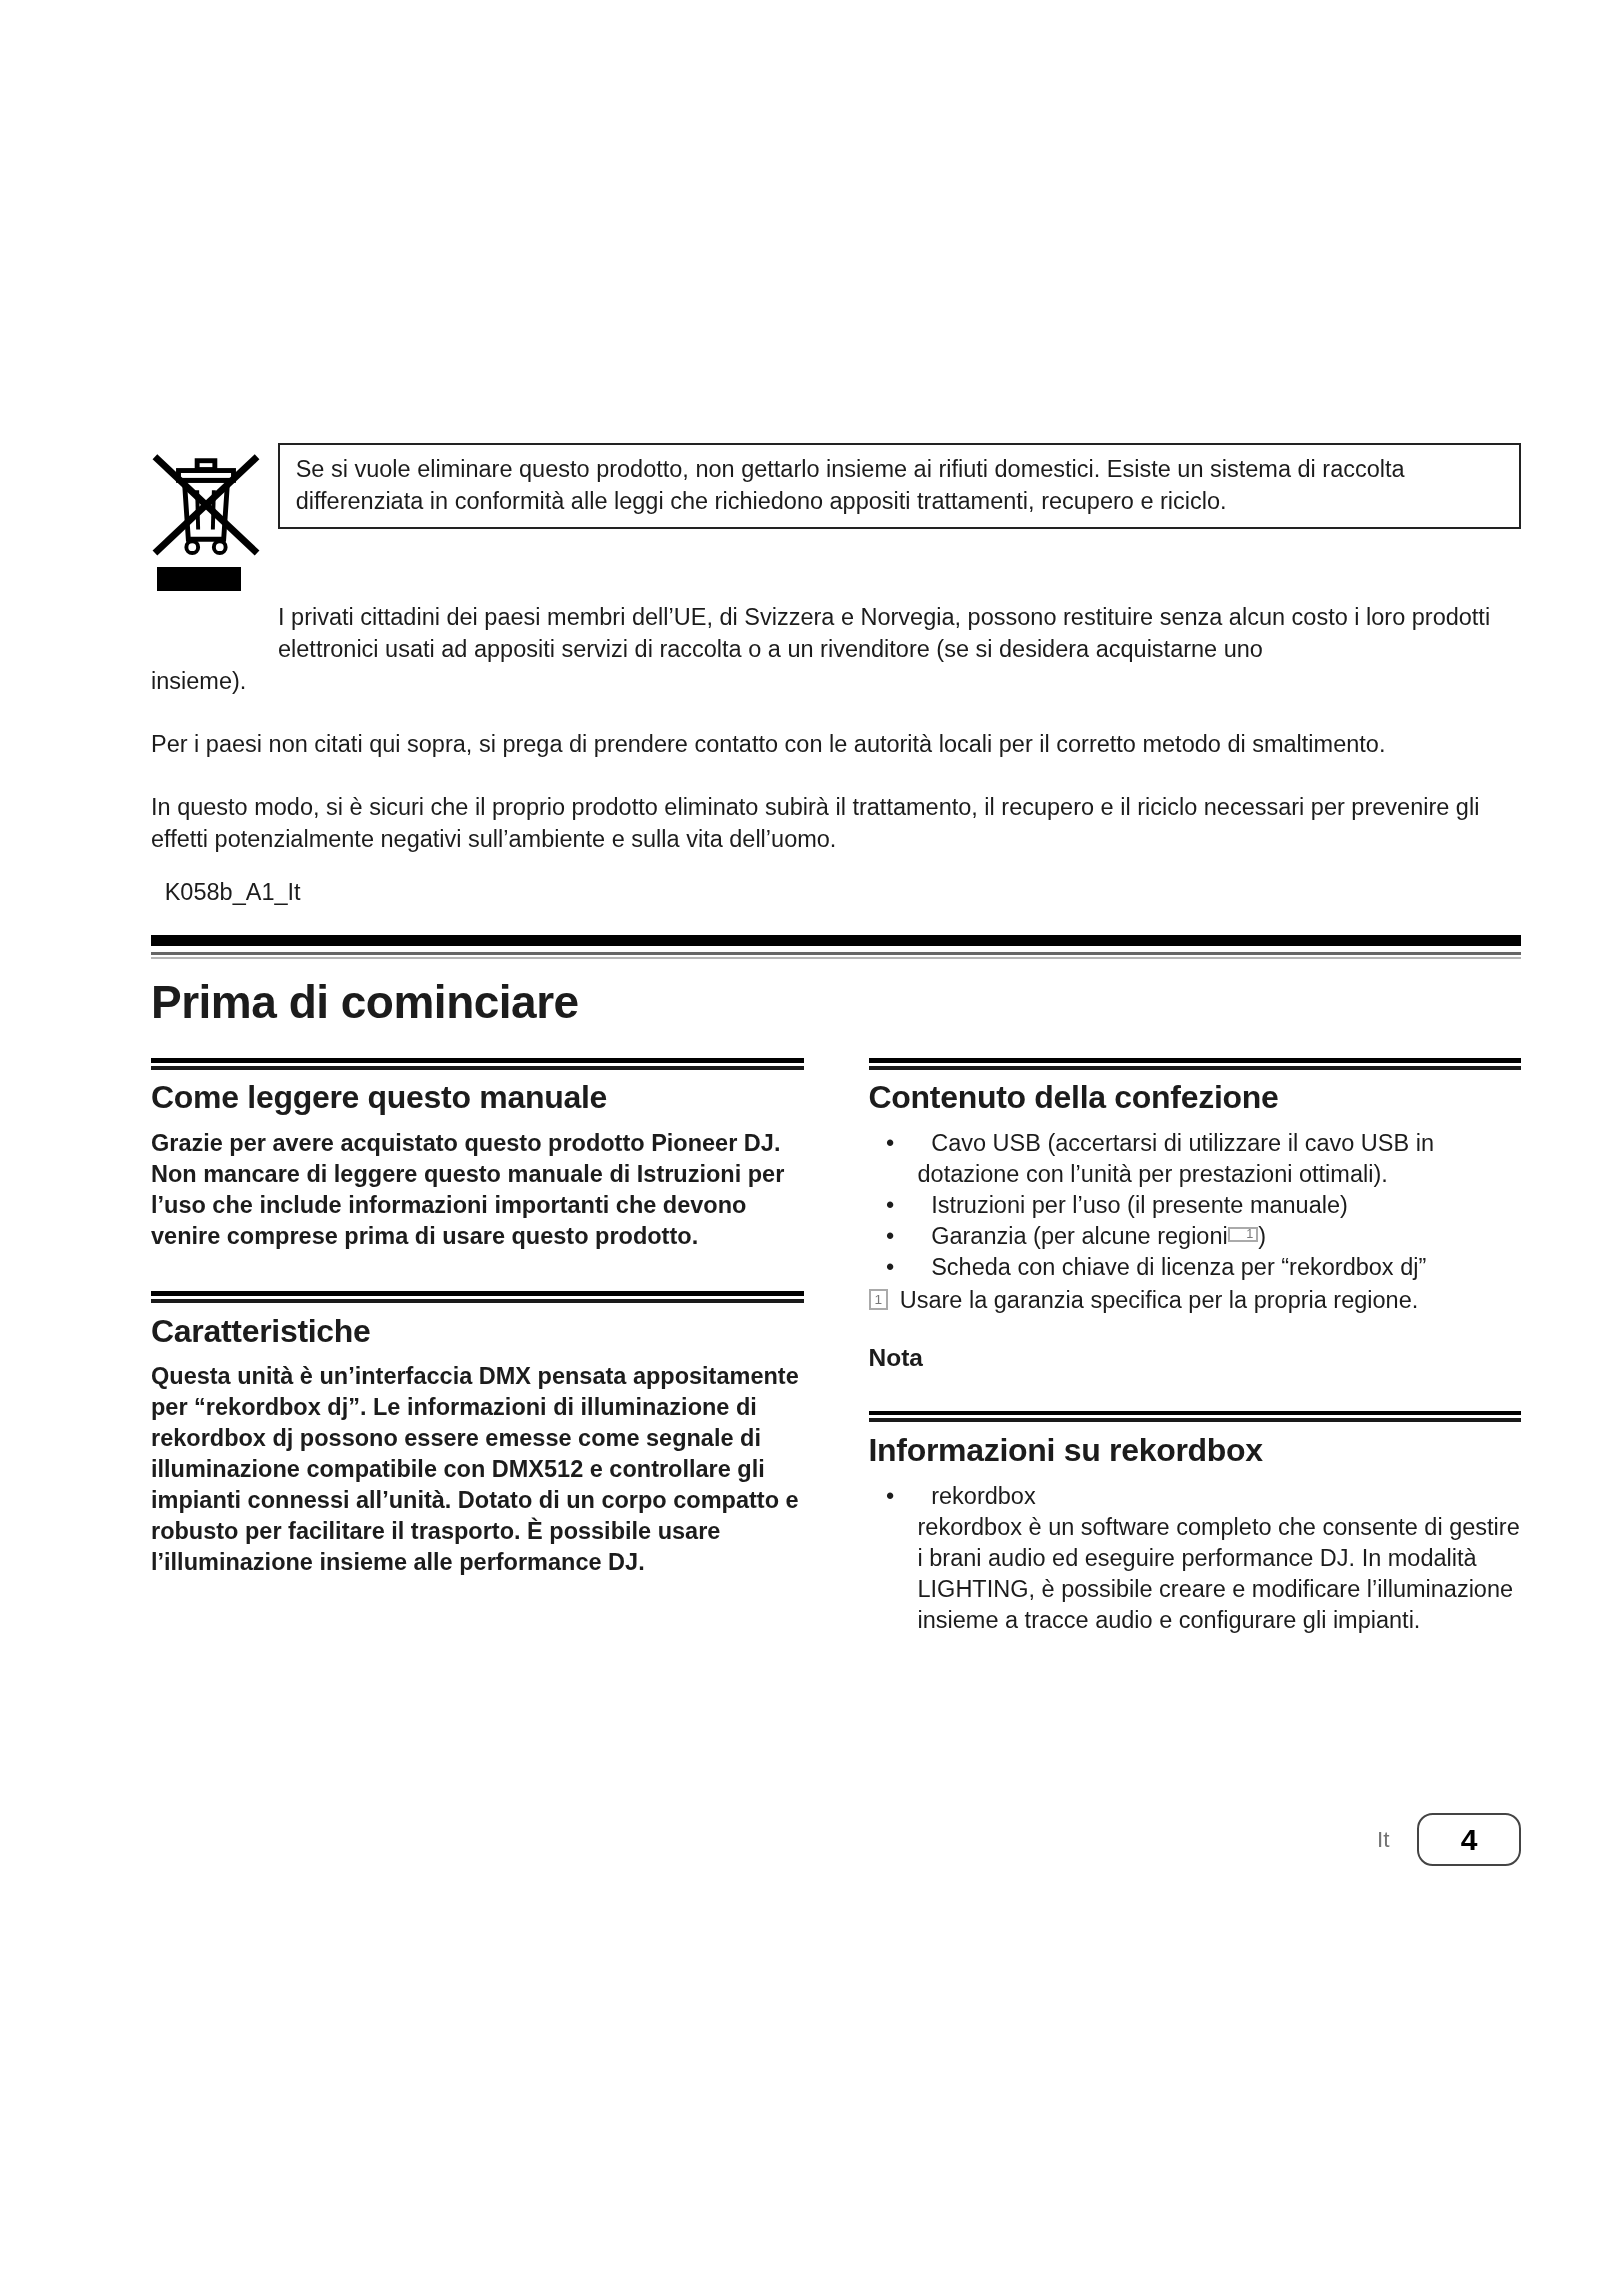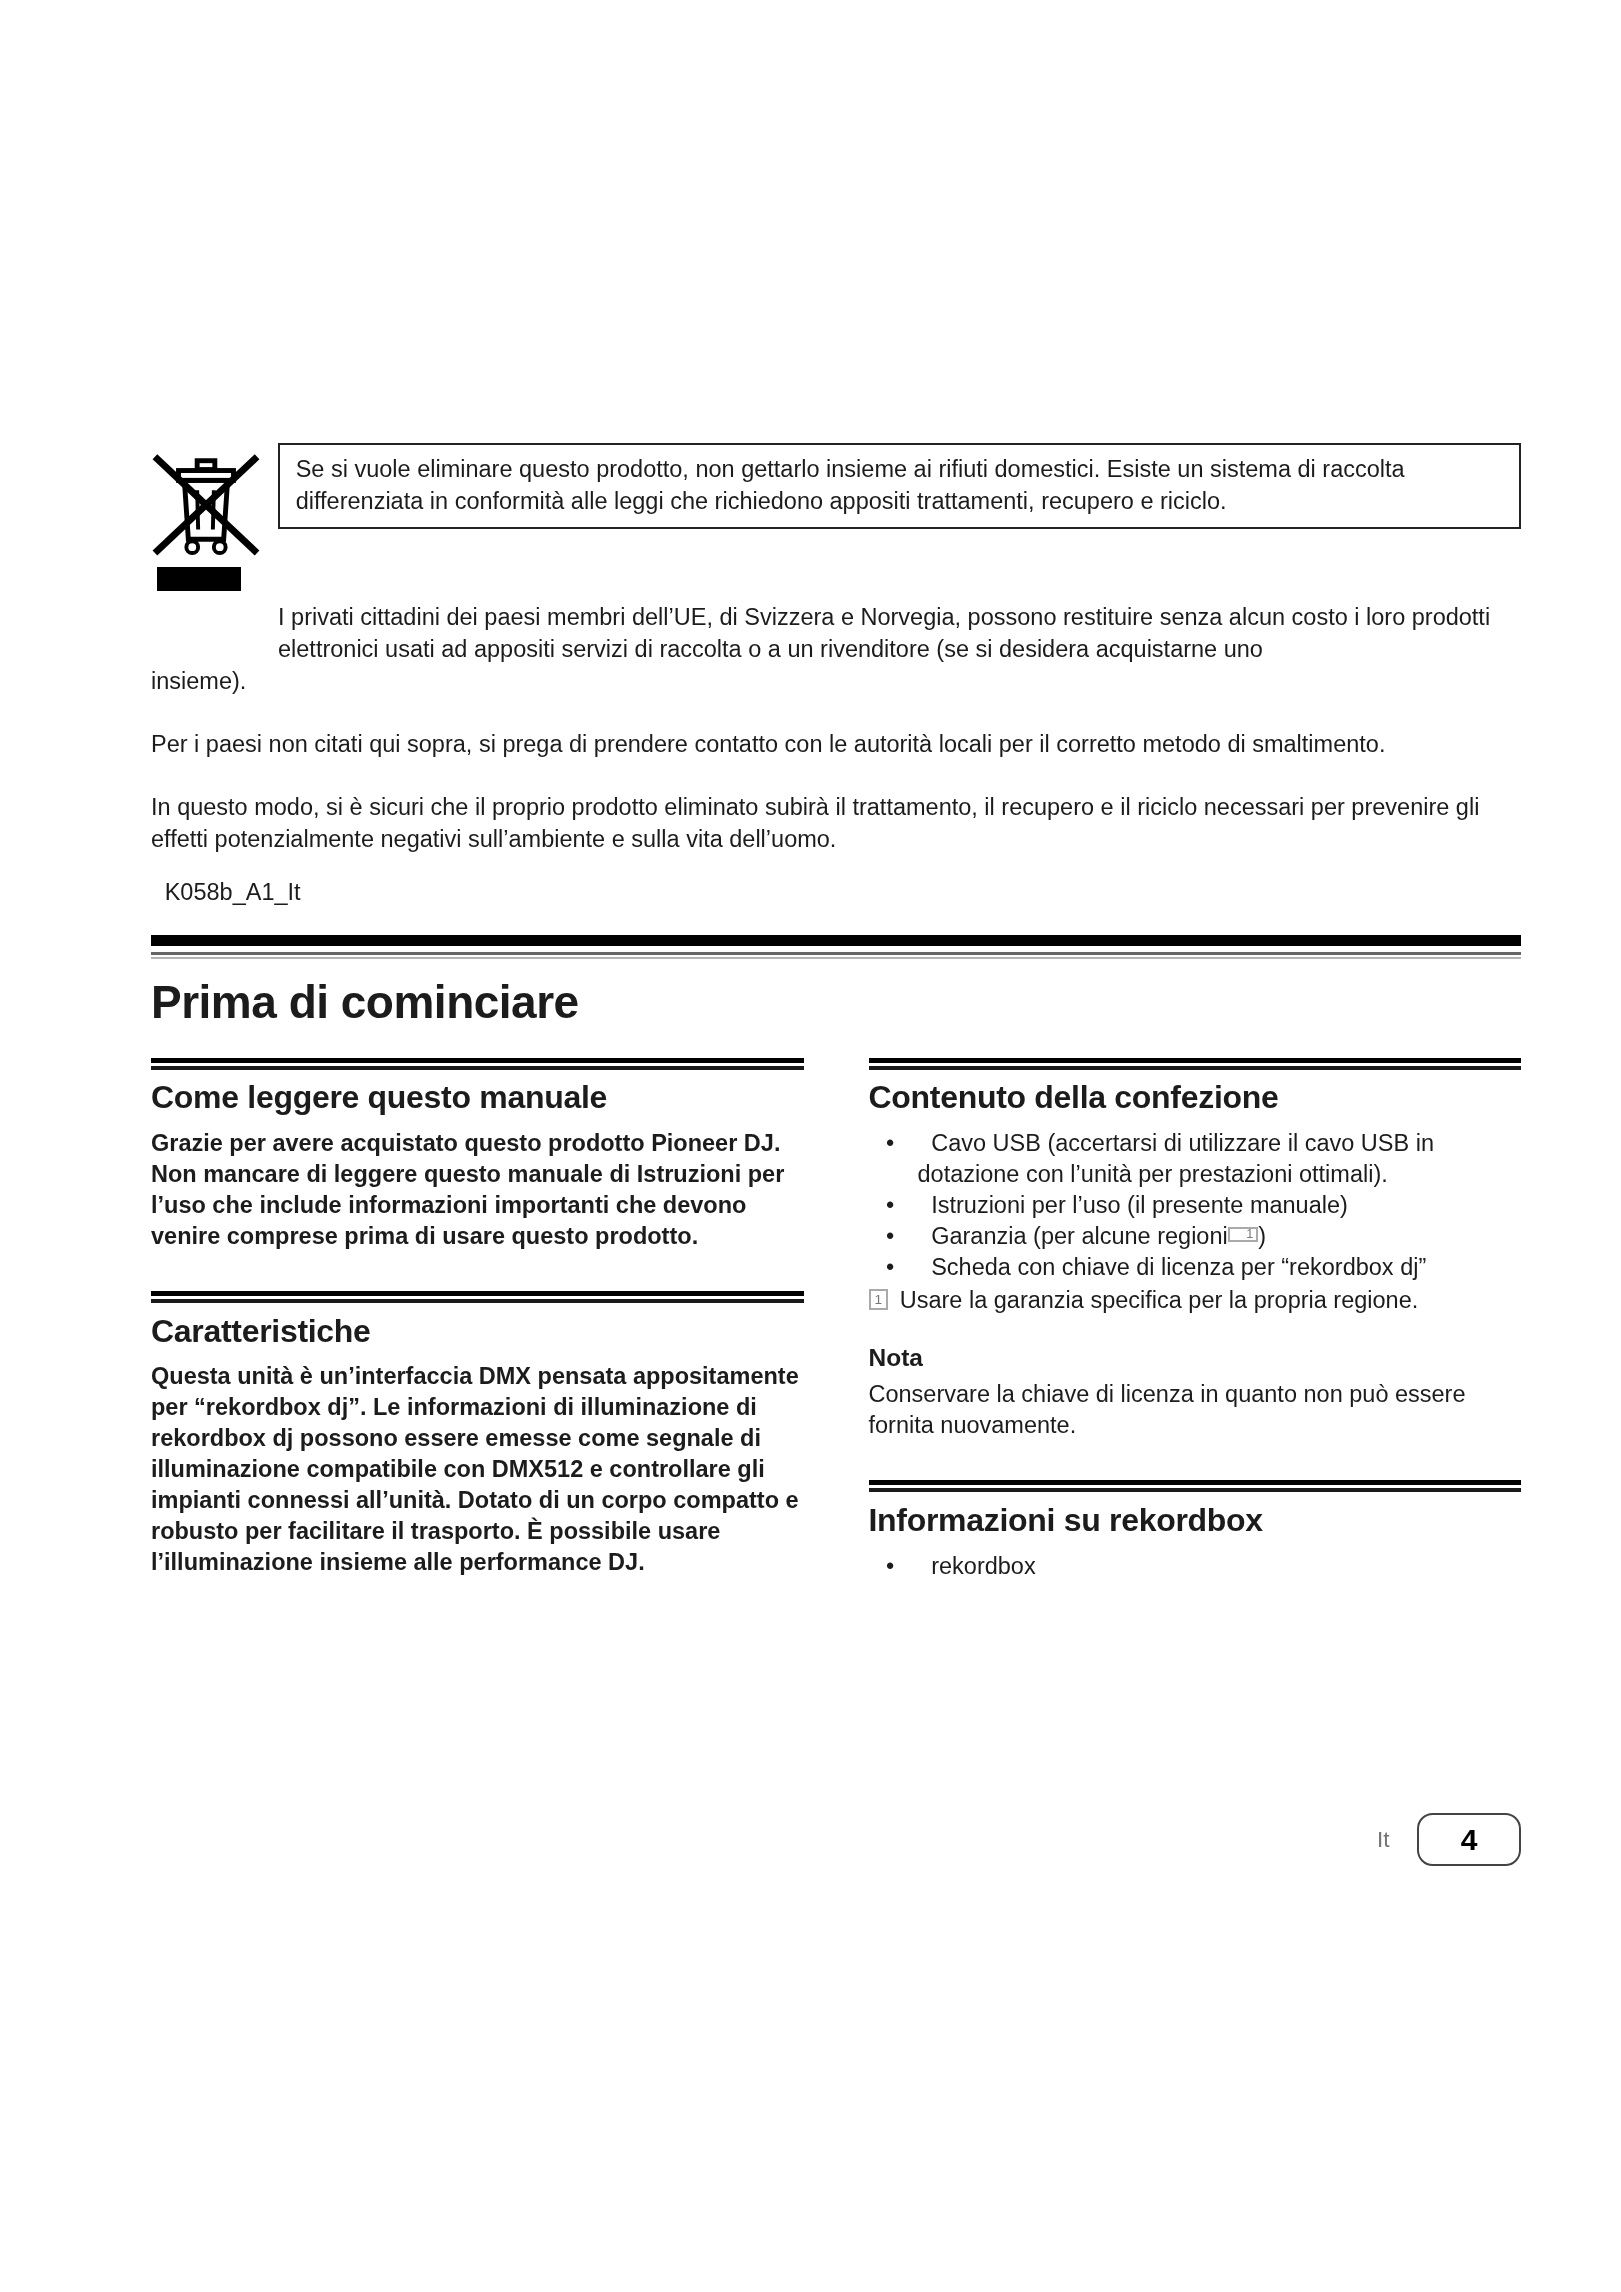--- a/index.html
+++ b/index.html
@@ -166,31 +166,31 @@
       <div class="bullet-item bullet-first-indent">
         <span class="bullet-glyph">•</span><span>Scheda con chiave di licenza per “rekordbox dj”</span>
       </div>
 
       <div class="footnote-line">
         <span class="fn-box">1</span>
         <span>Usare la garanzia specifica per la propria regione.</span>
       </div>
 
       <div class="note-label">Nota</div>
-      <div class="note-body">Conservare la chiave di licenza in quanto non può essere fornita nuovamente.</div>
 
       <div class="section-gap section-rule">
         <div class="r1"></div>
           <div class="r2"></div>
       </div>
       <h2 class="section-title">Informazioni su rekordbox</h2>
 
       <div class="bullet-item bullet-first-indent">
         <span class="bullet-glyph">•</span><span>rekordbox</span>
       </div>
+      <div class="bullet-body">rekordbox è un software completo che consente di gestire i brani audio ed eseguire performance DJ. In modalità LIGHTING, è possibile creare e modificare l’illuminazione insieme a tracce audio e configurare gli impianti.</div>
 
     </div>
   </div>
 
 </div>
 
 <div class="footer">
   <span class="footer-lang">It</span>
   <span class="page-badge">4</span>
 </div>

